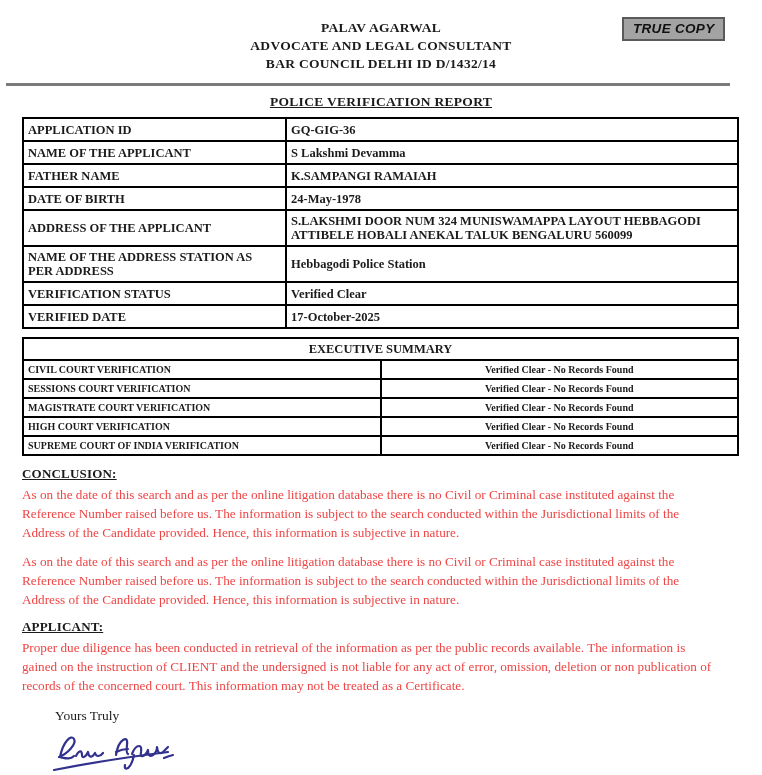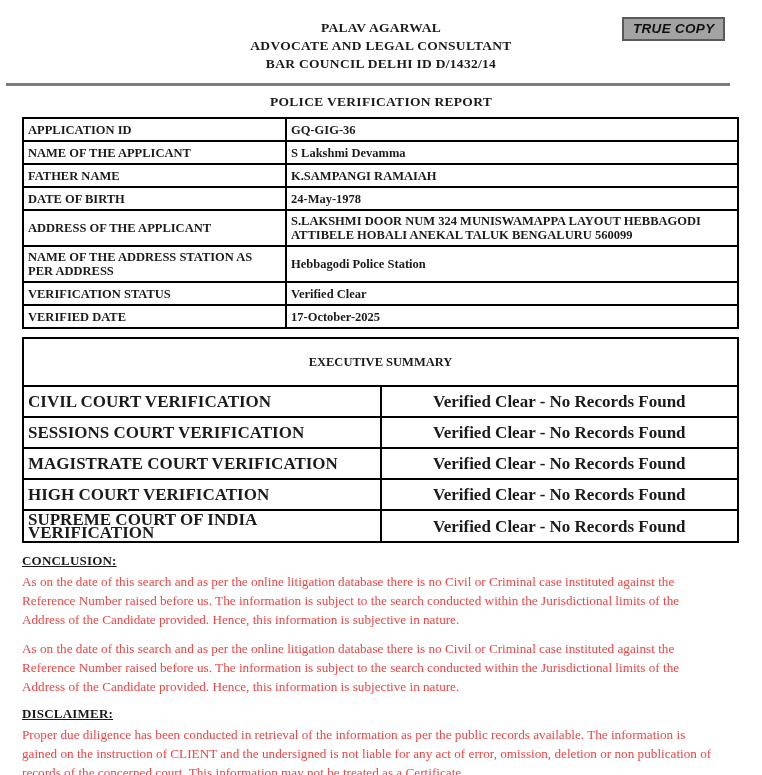--- a/index.html
+++ b/index.html
@@ -21,44 +21,44 @@
     border:2px solid #5a5a5a;
     padding:2px 9px 3px 9px;
     font-family:"Liberation Sans","DejaVu Sans",sans-serif;
     font-style:italic; font-weight:bold; font-size:13.5px; color:#111;
     letter-spacing:.3px; background:#a3a3a3;
   }
 
   .rule { margin:10px 0 0 6px; width:724px; height:3px; background:#7b7b7b; }
 
   .report-title { margin-top:8px; text-align:center; font-weight:bold; font-size:13.5px; letter-spacing:.3px; }
-  .report-title span { }
+  .report-title span { text-decoration:underline; }
 
   
   table { border-collapse:collapse; margin-left:22px; width:717px; table-layout:fixed; }
   .details-table { margin-top:7px; }
   .details-table td {
     border:2px solid #000;
     font-size:12.5px; font-weight:bold;
     padding:3px 5px 3px 4px;
     vertical-align:middle;
     line-height:14px;
   }
   .details-table td.lbl { width:263px; }
   .details-table tr { height:23px; }
   .details-table tr.tall { height:27px; }
 
   .exec-table { margin-top:8px; }
   .exec-table th {
     border:2px solid #000; font-size:12.5px; font-weight:bold;
-    text-align:center; padding:16px 4px; line-height:14px;
+    text-align:center; padding:3px 4px; line-height:14px;
   }
   .exec-table td {
-    border:2px solid #000; font-size:17px; font-weight:bold;
-    padding:2px 4px; line-height:13px; height:31px; vertical-align:middle;font-family:Liberation Serif, serif;
+    border:2px solid #000; font-size:10px; font-weight:bold;
+    padding:2px 4px; line-height:13px; height:19px; vertical-align:middle;font-family:Liberation Serif, serif;
   }
   .exec-table td.lbl { width:331px; text-align:left; }
   .exec-table td.val { text-align:center; }
 
   
   .section { margin:10px 22px 0 22px; width:700px; }
   .section h3 { font-size:13px; font-weight:bold; text-decoration:underline; letter-spacing:.2px; }
   .section p { margin-top:3px; font-size:13.2px; line-height:19px; font-weight:normal; color:#ef4444; }
 
   .closing { margin:13px 0 0 55px; font-size:13.5px; }
@@ -153,21 +153,21 @@
   <div class="section">
     <h3>CONCLUSION:</h3>
     <p>As on the date of this search and as per the online litigation database there is no Civil or Criminal case instituted against the Reference Number raised before us. The information is subject to the search conducted within the Jurisdictional limits of the Address of the Candidate provided. Hence, this information is subjective in nature.</p>
   </div>
 
   <div class="section">
     <p>As on the date of this search and as per the online litigation database there is no Civil or Criminal case instituted against the Reference Number raised before us. The information is subject to the search conducted within the Jurisdictional limits of the Address of the Candidate provided. Hence, this information is subjective in nature.</p>
   </div>
 
   <div class="section">
-    <h3>DISCLAIMER:</h3>
+    <h3>APPLICANT:</h3>
     <p>Proper due diligence has been conducted in retrieval of the information as per the public records available. The information is gained on the instruction of CLIENT and the undersigned is not liable for any act of error, omission, deletion or non publication of records of the concerned court. This information may not be treated as a Certificate.</p>
   </div>
 
   <div class="closing">Yours Truly</div>
 
   <div class="sig-block">
     <svg class="sig-svg" width="132" height="48" viewBox="0 0 132 48">
       <g fill="none" stroke="#32328e" stroke-width="2.2" stroke-linecap="round" stroke-linejoin="round">
         <path d="M14,29 C17,14 25,6 28,11 C31,16 21,26 13,29 C19,30 24,32 28,28"></path>
         <path d="M30,28 c3,-6 6,-6 6,-1 c0,4 4,2 6,-3 c1,6 4,6 7,1 c1,4 5,4 8,0"></path>

